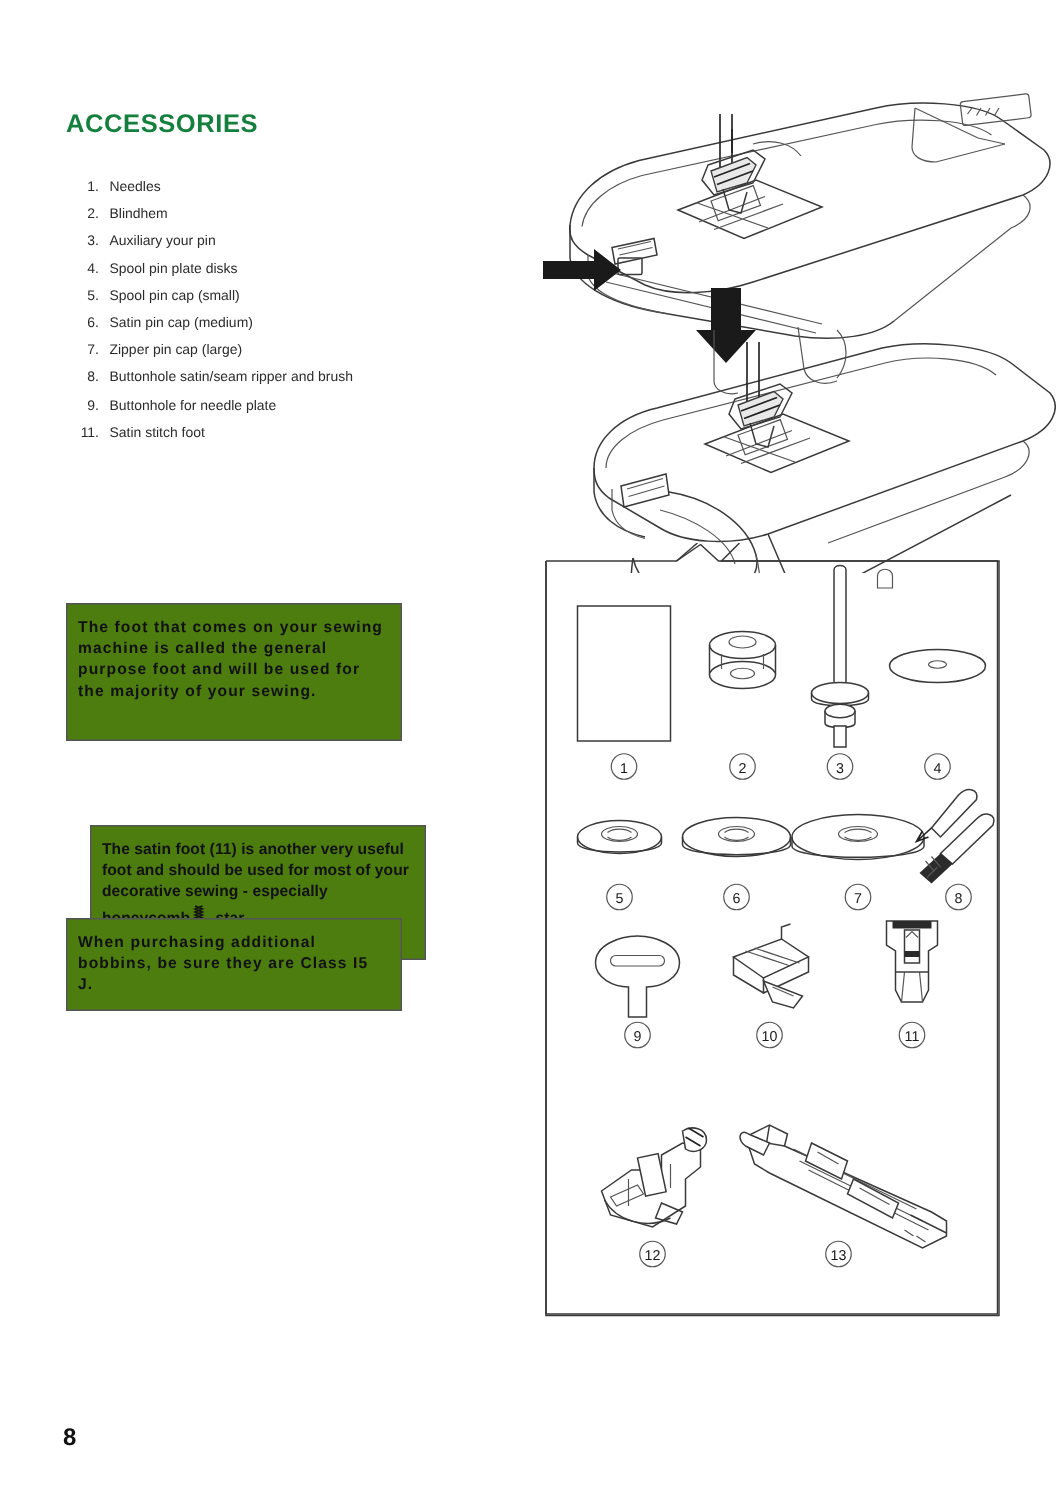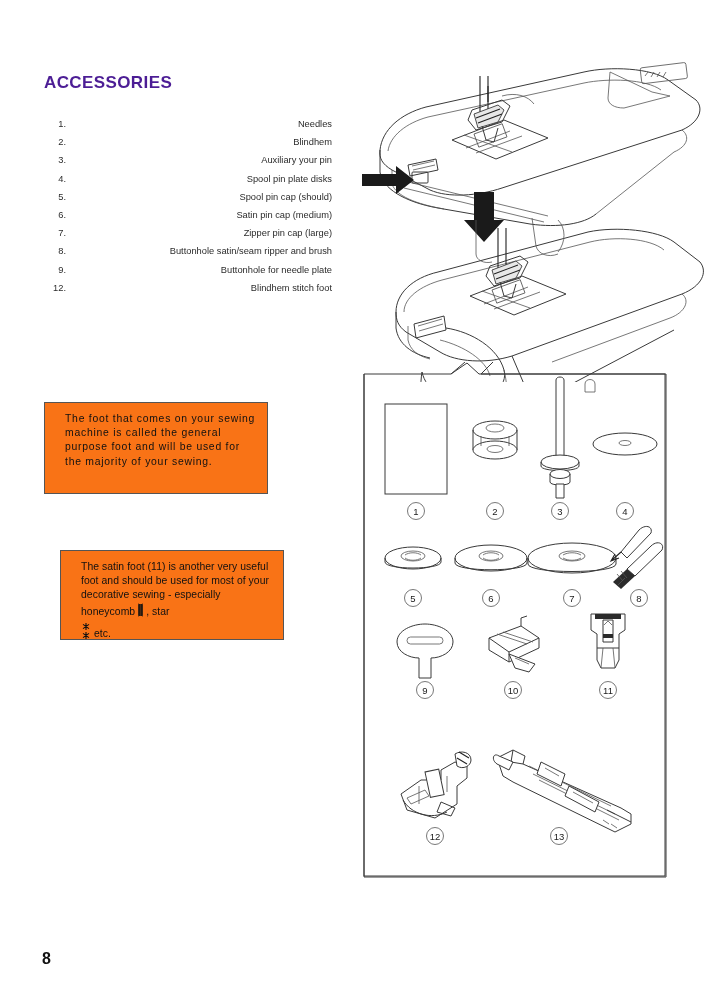--- a/index.html
+++ b/index.html
@@ -22,21 +22,21 @@
   }
 
   
   .page-heading {
     position: absolute;
     left: 44px;
     top: 73px;
     font-size: 17px;
     font-weight: bold;
     letter-spacing: 0.4px;
-    color: #4c1d95;
+    color: #15803d;
   }
 
   
   .acc-list {
     position: absolute;
     left: 42px;
     top: 119px;
     width: 290px;
   }
   .acc-item {
@@ -49,34 +49,33 @@
   .acc-num {
     width: 24px;
     text-align: right;
     padding-right: 7px;
     flex: 0 0 auto;
     color: #2b2b2b;
   }
   .acc-label {
     flex: 1 1 auto;
     white-space: nowrap;
-    text-align: right;
   }
 
   
   .note-box {
     position: absolute;
     border: 1px solid #555;
-    background: #f97316;
+    background: #4d7c0f;
     box-sizing: border-box;
-    font-weight: normal;
+    font-weight: bold;
     font-size: 10.4px;
     line-height: 14.2px;
     color: #111;
-    padding: 9px 10px 9px 20px;
+    padding: 9px 10px 9px 7px;
   }
   #note-1 { left: 44px; top: 402px; width: 224px; height: 92px; }
   #note-2 { left: 60px; top: 502px; width: 224px; height: 90px; letter-spacing: 0.05px; margin-top: 48px;}
   #note-3 { left: 44px; top: 612px; width: 224px; height: 62px; }
 
   #note-1 .note-text { letter-spacing: 0.75px; }
   #note-3 .note-text { letter-spacing: 0.75px; }
 
   .note-text { display: block; }
 
@@ -153,41 +152,41 @@
     <div class="acc-item">
       <span class="acc-num">3.</span>
       <span class="acc-label">Auxiliary your pin</span>
     </div>
     <div class="acc-item">
       <span class="acc-num">4.</span>
       <span class="acc-label">Spool pin plate disks</span>
     </div>
     <div class="acc-item">
       <span class="acc-num">5.</span>
-      <span class="acc-label">Spool pin cap (should)</span>
+      <span class="acc-label">Spool pin cap (small)</span>
     </div>
     <div class="acc-item">
       <span class="acc-num">6.</span>
       <span class="acc-label">Satin pin cap (medium)</span>
     </div>
     <div class="acc-item">
       <span class="acc-num">7.</span>
       <span class="acc-label">Zipper pin cap (large)</span>
     </div>
     <div class="acc-item">
       <span class="acc-num">8.</span>
       <span class="acc-label">Buttonhole satin/seam ripper and brush</span>
     </div>
     <div class="acc-item">
       <span class="acc-num">9.</span>
       <span class="acc-label">Buttonhole for needle plate</span>
     </div>
     <div class="acc-item">
-      <span class="acc-num">12.</span>
-      <span class="acc-label">Blindhem stitch foot</span>
+      <span class="acc-num">11.</span>
+      <span class="acc-label">Satin stitch foot</span>
     </div>
   </div>
 
   <div class="note-box" id="note-1">
     <span class="note-text">The foot that comes on your sewing machine is called the general purpose foot and will be used for the majority of your sewing.</span>
   </div>
 
   <div class="note-box" id="note-2">
     <span>The satin foot (11) is another very useful foot and should be used for most of your decorative sewing - especially honeycomb</span><span class="inline-stitch"><svg width="9" height="15" viewBox="0 0 9 15">
           <g stroke="#111" stroke-width="1" fill="none">
@@ -195,20 +194,23 @@
             <path d="M7 1 L2 3 L7 5 L2 7 L7 9 L2 11 L7 13"></path>
           </g>
         </svg></span><span>, star</span><br><span class="star-pair"><svg width="10" height="19" viewBox="0 0 10 19">
           <g stroke="#111" stroke-width="1.1" fill="none">
             <path d="M5 1 L5 8 M2 2.4 L8 6.6 M8 2.4 L2 6.6"></path>
             <path d="M5 10 L5 17 M2 11.4 L8 15.6 M8 11.4 L2 15.6"></path>
           </g>
         </svg></span><span>etc.</span>
   </div>
 
+  <div class="note-box" id="note-3">
+    <span class="note-text">When purchasing additional bobbins, be sure they are Class I5 J.</span>
+  </div>
 
   <div class="illus">
     <svg width="352" height="330" viewBox="0 0 352 330">
 
       <g>
 
         <path class="ln" d="M28 98 C30 78, 48 62, 74 55 L232 20 C258 14, 300 16, 316 28 L344 48
                              C352 56, 348 70, 330 78 L150 136 C126 144, 96 146, 78 138 L40 118
                              C30 112, 27 106, 28 98 Z"></path>
 

